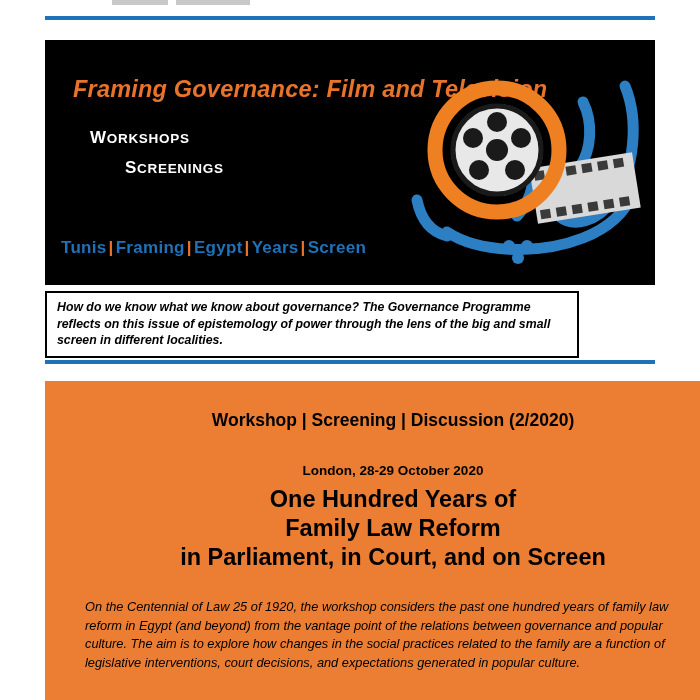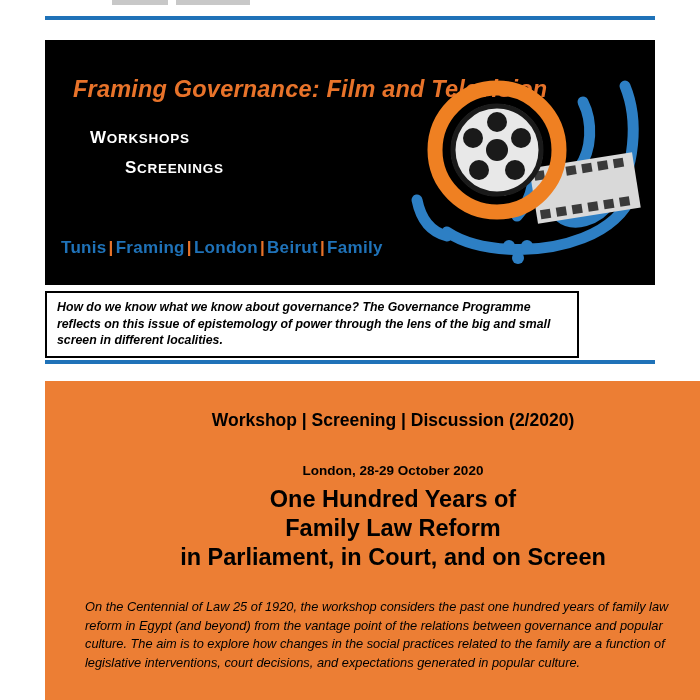--- a/index.html
+++ b/index.html
@@ -173,21 +173,21 @@
   <div class="banner-list">
     <div class="l1">
       <span class="smallcap-first">W</span><span>ORKSHOPS</span>
     </div>
     <div class="l2">
       <span class="smallcap-first">S</span><span>CREENINGS</span>
     </div>
   </div>
 
   <div class="banner-cities">
-    <span>Tunis</span><span class="sep">|</span><span>Framing</span><span class="sep">|</span><span>London</span><span class="sep">|</span><span>Beirut</span><span class="sep">|</span><span>Family</span>
+    <span>Tunis</span><span class="sep">|</span><span>Framing</span><span class="sep">|</span><span>Egypt</span><span class="sep">|</span><span>Years</span><span class="sep">|</span><span>Screen</span>
   </div>
 
   <svg class="banner-art" viewBox="0 0 260 235">
 
     <g fill="none" stroke="#2d7fc4" stroke-width="11" stroke-linecap="round">
       <path d="M238 36 C 252 70, 248 120, 226 150 C 210 172, 186 178, 172 166 C 160 156, 163 140, 176 137 C 186 135, 192 143, 188 151"></path>
       <path d="M196 52 C 206 72, 205 100, 192 118"></path>
       <path d="M146 96 C 150 122, 146 150, 130 166"></path>
       <path d="M60 182 C 90 202, 150 206, 196 188 C 222 178, 238 162, 244 146"></path>
       <path d="M30 150 C 34 170, 44 182, 60 186"></path>

